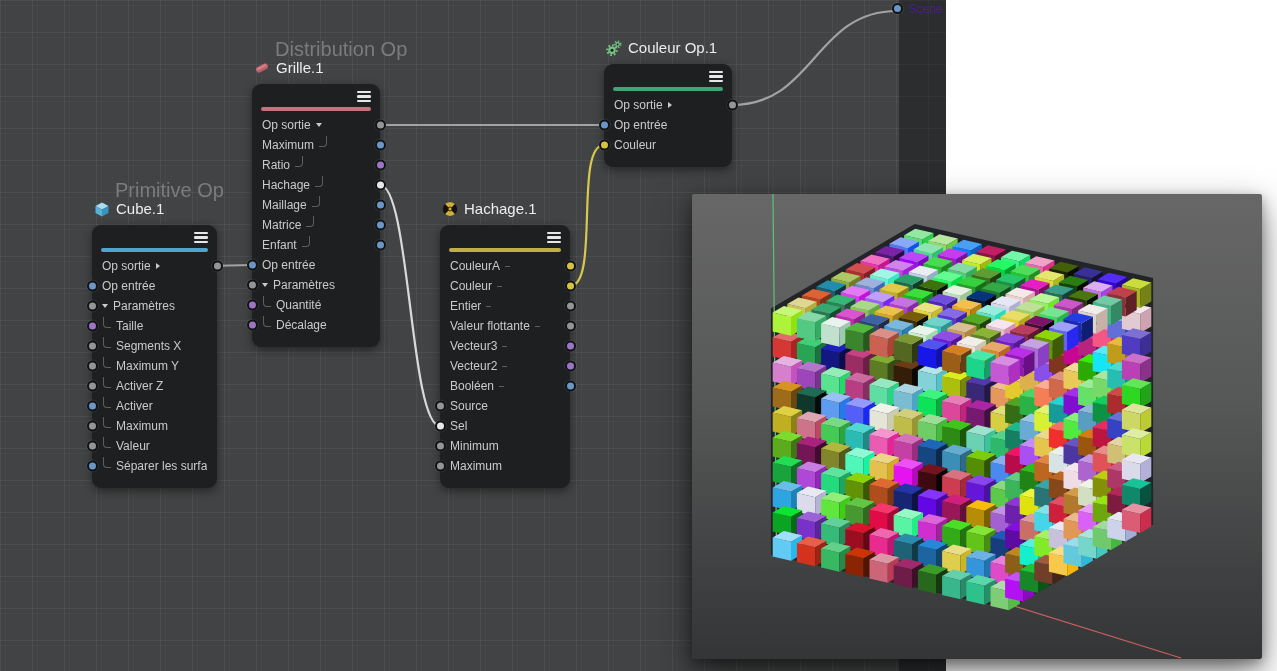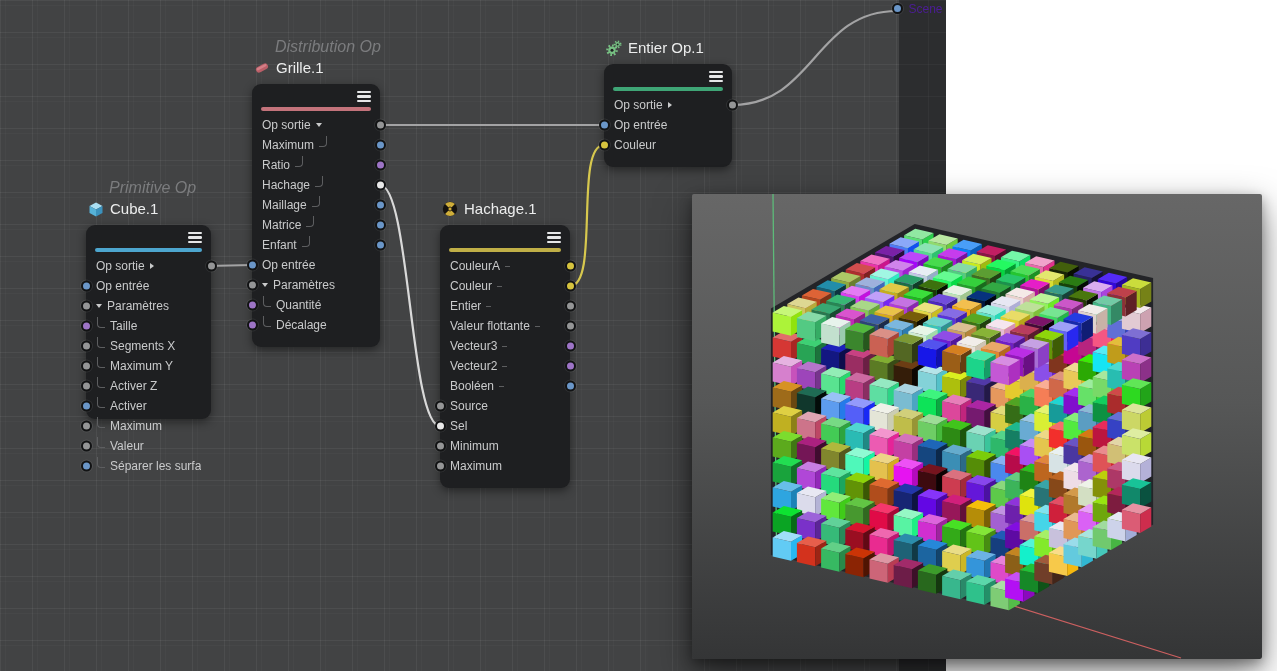--- a/index.html
+++ b/index.html
@@ -20,21 +20,21 @@
       linear-gradient(90deg,rgba(255,255,255,.03) 1px,transparent 1px);
     background-size:32px 32px;background-position:-899px 0;}
   #whitepanel{position:absolute;left:946px;top:0;width:331px;height:671px;background:#ffffff;}
 
   #wires{position:absolute;left:0;top:0;z-index:3;pointer-events:none;}
   #wires path{fill:none;stroke-width:2.2;stroke-linecap:round;}
 
   #nodes{position:absolute;left:0;top:0;z-index:4;}
   .node{position:absolute;background:#1e1f21;border-radius:9px;box-shadow:0 3px 10px rgba(0,0,0,.45);}
   .caption{position:absolute;pointer-events:none;white-space:nowrap;}
-  .cat{top:-46px;left:23px;font-size:16px;color:#7b7c7e;font-style:italic;}
+  .cat{top:-46px;left:23px;font-size:20px;color:#7b7c7e;}
   .titlerow{top:-25px;left:2px;display:flex;align-items:center;gap:6px;}
   .title{font-size:15px;color:#eceded;}
   .burger{position:absolute;top:7px;right:9px;width:14px;height:11px;display:flex;flex-direction:column;justify-content:space-between;cursor:pointer;}
   .burger i{height:2.4px;background:#e6e7e8;border-radius:1.2px;}
   .accent{position:absolute;left:9px;right:9px;top:23px;height:3.5px;border-radius:2px;}
   .rows{position:absolute;left:0;right:0;top:31px;}
   .row{position:relative;height:20px;display:flex;align-items:center;font-size:12px;color:#c9cacb;padding:0 10px;}
   .row.out{justify-content:flex-start;}
   .lbl{white-space:nowrap;overflow:hidden;}
   .port{position:absolute;top:50%;width:7px;height:7px;border-radius:50%;border:2px solid #121314;
@@ -66,21 +66,21 @@
 
   <svg id="wires" width="1277" height="671">
       <path d="M207,266 L252,265" stroke="#a3a3a4"></path>
       <path d="M380,125 L604,125" stroke="#a3a3a4"></path>
       <path d="M380,185 C410,185 410,426 440,426" stroke="#d9d9d9"></path>
       <path d="M570,286 C600,286 574,145 604,145" stroke="#d7c84e"></path>
       <path d="M732,105 C814.5,105 814.5,11 897,11" stroke="#a3a3a4"></path>
     </svg>
 
   <div id="nodes">
-      <div class="node" style="left: 86px; top: 225px; width: 125px; height: 194px;">
+      <div class="node" style="left: 92px; top: 225px; width: 125px; height: 263px;">
         <div class="caption cat">Primitive Op</div>
         <div class="caption titlerow">
           <span style="display: inline-flex;">
             <svg width="16" height="16" viewBox="0 0 16 16">
               <polygon points="8,1.5 14.5,5 8,8.5 1.5,5" fill="#a9def2"></polygon>
               <polygon points="1.5,5 8,8.5 8,15.5 1.5,12" fill="#56b2d8"></polygon>
               <polygon points="8,8.5 14.5,5 14.5,12 8,15.5" fill="#3b92bd"></polygon>
             </svg>
           </span>
           <span class="title">Cube.1</span>
@@ -301,21 +301,21 @@
           <span style="display: inline-flex;">
             <svg width="16" height="16" viewBox="0 0 16 16">
               <circle cx="6" cy="10.2" r="4.7" fill="none" stroke="#77c083" stroke-width="2.2" stroke-dasharray="1.7 1.9"></circle>
               <circle cx="6" cy="10.2" r="3.7" fill="#77c083"></circle>
               <circle cx="6" cy="10.2" r="1.5" fill="#1e1f21"></circle>
               <circle cx="11.6" cy="4.4" r="3" fill="none" stroke="#77c083" stroke-width="1.8" stroke-dasharray="1.3 1.5"></circle>
               <circle cx="11.6" cy="4.4" r="2.3" fill="#77c083"></circle>
               <circle cx="11.6" cy="4.4" r="1" fill="#1e1f21"></circle>
             </svg>
           </span>
-          <span class="title">Entier Op.1</span>
+          <span class="title">Couleur Op.1</span>
         </div>
         <div class="burger">
           <i></i>
           <i></i>
           <i></i>
         </div>
         <div class="accent" style="background: rgb(63, 165, 118);"></div>
         <div class="rows">
           <div class="row out">
             <span class="lbl">Op sortie</span>

